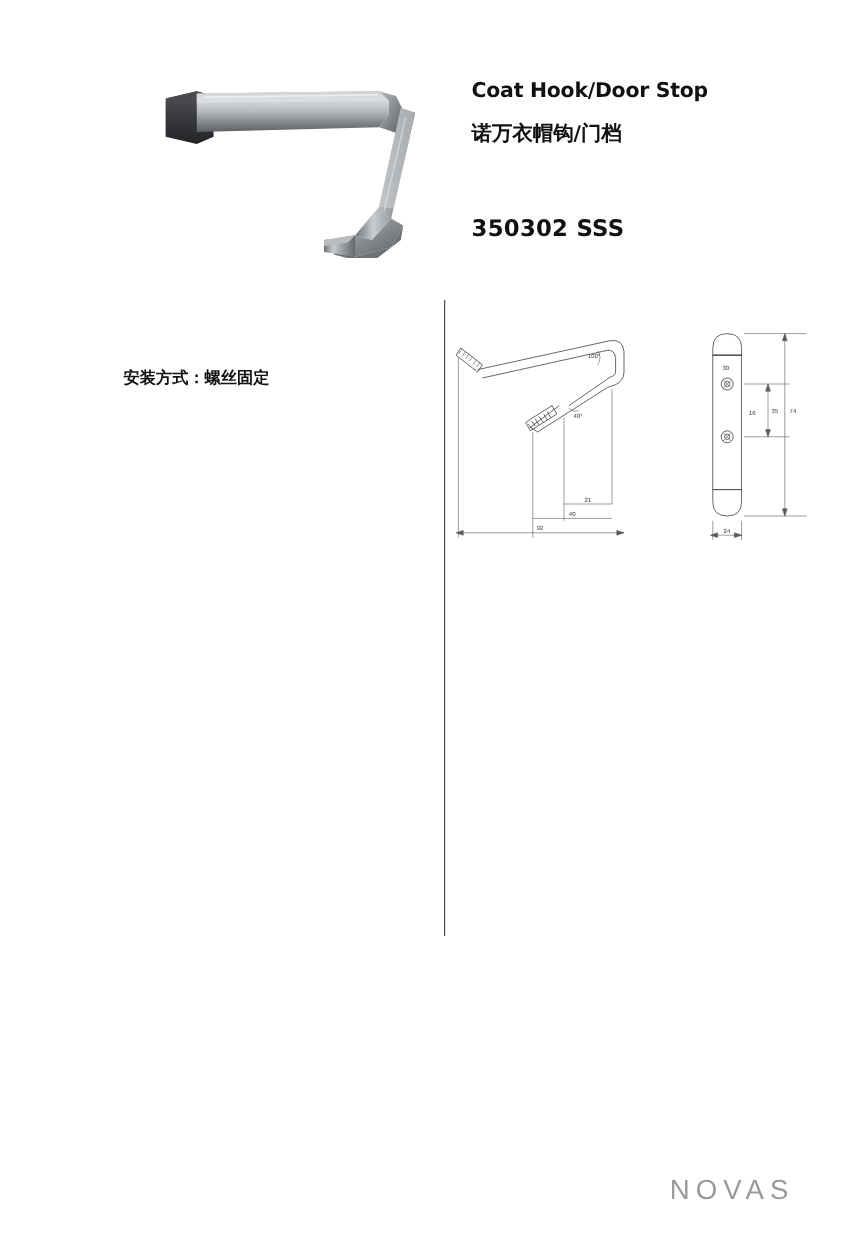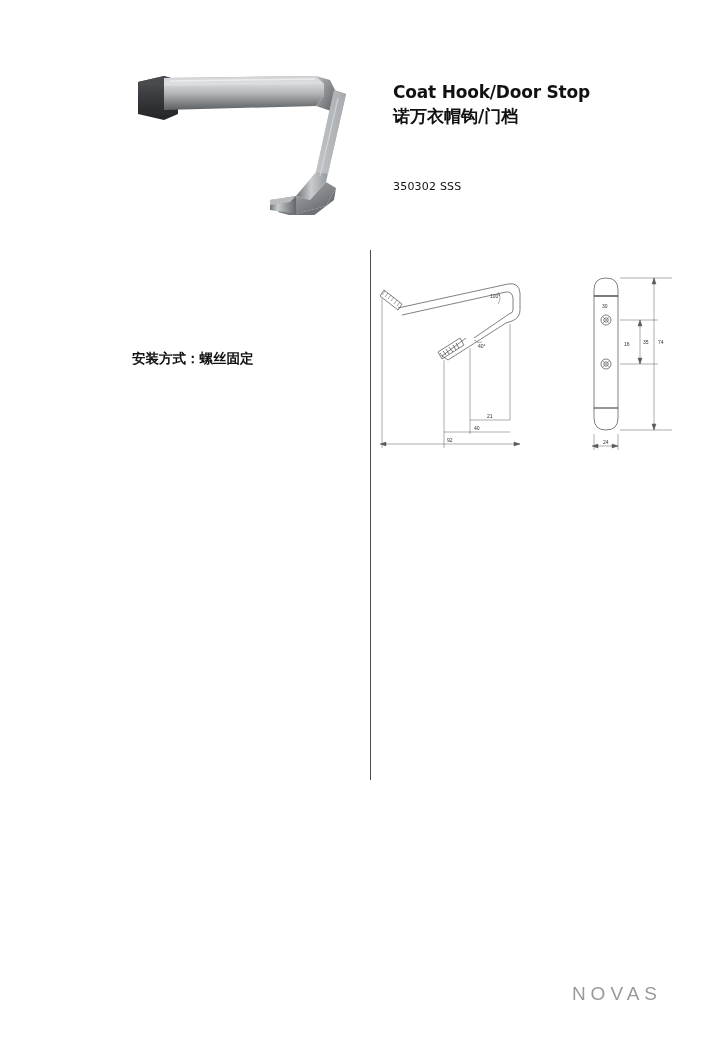--- a/index.html
+++ b/index.html
@@ -22,59 +22,58 @@
     left: 120px;
     top: 50px;
     width: 250px;
     height: 165px;
   }
 
   
   .title-block {
     position: absolute;
     left: 393px;
-    top: 82px;
+    top: 66px;
     width: 300px;
   }
   .title-en {
     font-family: "DejaVu Sans", sans-serif;
     font-size: 17px;
     font-weight: bold;
     letter-spacing: -0.2px;
     color: #111;
     line-height: 1.25;
     white-space: nowrap;
   }
   .title-cn {
     font-family: "DejaVu Sans", sans-serif;
     font-size: 17px;
     font-weight: bold;
     color: #111;
     line-height: 1.3;
-    margin-top: 2px;
+    margin-top: 14px;
     white-space: nowrap;
   }
   .model-code {
     position: absolute;
     left: 393px;
     top: 180px;
     font-family: "DejaVu Sans", sans-serif;
-    font-size: 11px;
-    font-weight: normal;
+    font-size: 19px;
+    font-weight: bold;
     color: #111;
     letter-spacing: 0.2px;
   }
 
   
   .specs {
     position: absolute;
-    left: 132px;
+    left: 103px;
     top: 306px;
     width: 230px;
-    margin-top: 44px;
   }
   .spec-row {
     font-family: "DejaVu Sans", sans-serif;
     font-size: 13.5px;
     font-weight: bold;
     color: #111;
     margin-bottom: 20px;
     white-space: nowrap;
   }
   .spec-value-underline {
@@ -107,21 +106,21 @@
     width: 120px;
     height: 190px;
   }
 
   
   .footer-logo {
     position: absolute;
     right: 58px;
     bottom: 35px;
     font-family: "Liberation Sans", sans-serif;
-    font-size: 19px;
+    font-size: 23px;
     letter-spacing: 5px;
     color: #9a9a9a;
     font-weight: 400;
   }
 </style>
 </head>
 <body>
 
 <div class="product-photo">
   <svg width="250" height="165" viewBox="0 0 250 165" xmlns="http://www.w3.org/2000/svg">

